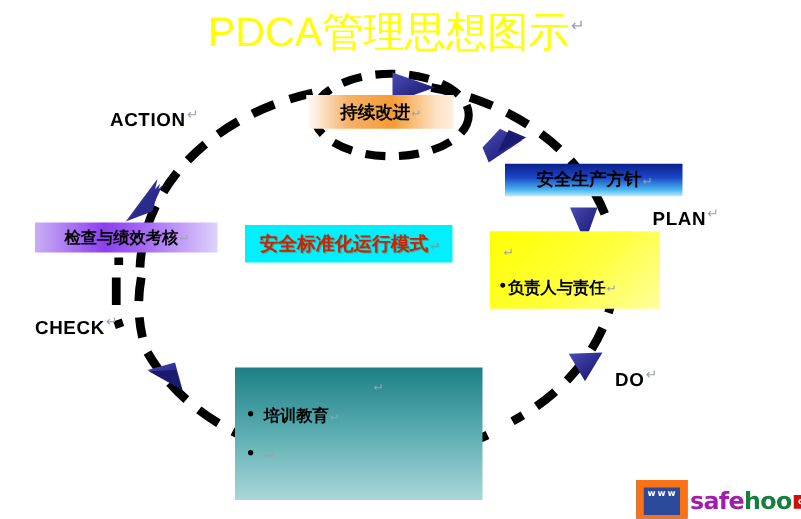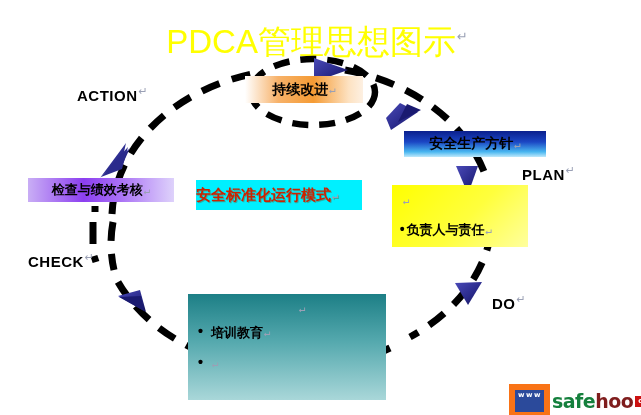--- a/index.html
+++ b/index.html
@@ -7,21 +7,21 @@
   body{
     width:641px;height:415px;
     background:#ffffff;
     font-family:"Liberation Sans","DejaVu Sans",sans-serif;
     overflow:hidden;
   }
   #stage{position:relative;width:641px;height:415px;overflow:hidden;background:#fff;}
 
   
   #title{
-    position:absolute;left:0;top:20px;width:634px;
+    position:absolute;left:0;top:4px;width:634px;
     text-align:center;
     font-size:33px;
     font-weight:400;
     color:#ffff00;
     letter-spacing:0px;
     white-space:nowrap;
     font-family:"Liberation Sans","DejaVu Sans",sans-serif;
   }
   .pil{
     color:#9aa0b5;
@@ -37,21 +37,21 @@
 
   
   .stagelbl{
     position:absolute;
     font-size:15px;
     font-weight:bold;
     color:#000000;
     white-space:nowrap;
     letter-spacing:.5px;
   }
-  #lbl-action{left:77px;top:85px;}
+  #lbl-action{left:88px;top:85px;}
   #lbl-check{left:28px;top:241px;margin-top:10px;}
   #lbl-plan{left:522px;top:164px;}
   #lbl-do{left:492px;top:285px;margin-top:8px;}
 
   
   .box{
     position:absolute;
     box-sizing:border-box;
     display:flex;
     align-items:center;
@@ -94,21 +94,21 @@
     left:28px;top:178px;width:146px;height:24px;
     background:linear-gradient(90deg,#c9aef5 0%,#8c3ff0 38%,#a86ef5 62%,#ded2fb 100%);
     justify-content:center;
     font-size:13px;font-weight:bold;color:#000000;
   }
 
   
   #box-mode{
     left:196px;top:180px;width:166px;height:30px;
     background:#00f0ff;
-    justify-content:flex-start;
+    justify-content:center;
     font-size:15px;font-weight:bold;color:#cc2200;
     text-shadow:1px 1px 0 rgba(120,60,0,.35);
   }
 
   
   #box-train{
     left:188px;top:294px;width:198px;height:106px;
     background:linear-gradient(180deg,#1d7f86 0%,#55a9ae 45%,#a9d7d9 100%);
     flex-direction:column;
     align-items:flex-start;
@@ -129,22 +129,22 @@
     display:flex;align-items:center;
     font-family:"DejaVu Sans","Liberation Sans",sans-serif;
     line-height:1;
   }
   #wm-www{
     background:#2b4a9b;color:#ffffff;
     font-size:7px;font-weight:bold;letter-spacing:1.5px;
     padding:2px 2px 13px 3px;border:6px solid #f97316;
     margin-right:2px;
   }
-  #wm-safe{color:#15803d;font-size:19px;font-weight:bold;letter-spacing:-.5px;}
-  #wm-hoo{color:#7f1d1d;font-size:19px;font-weight:bold;letter-spacing:-.5px;}
+  #wm-safe{color:#a21caf;font-size:19px;font-weight:bold;letter-spacing:-.5px;}
+  #wm-hoo{color:#15803d;font-size:19px;font-weight:bold;letter-spacing:-.5px;}
   #wm-com{
     background:#cc1111;color:#ffffff;
     font-size:7px;font-weight:bold;letter-spacing:1.5px;
     padding:2px 2px 2px 3px;margin-left:2px;
   }
 </style>
 </head>
 <body>
 
 <div id="stage">

